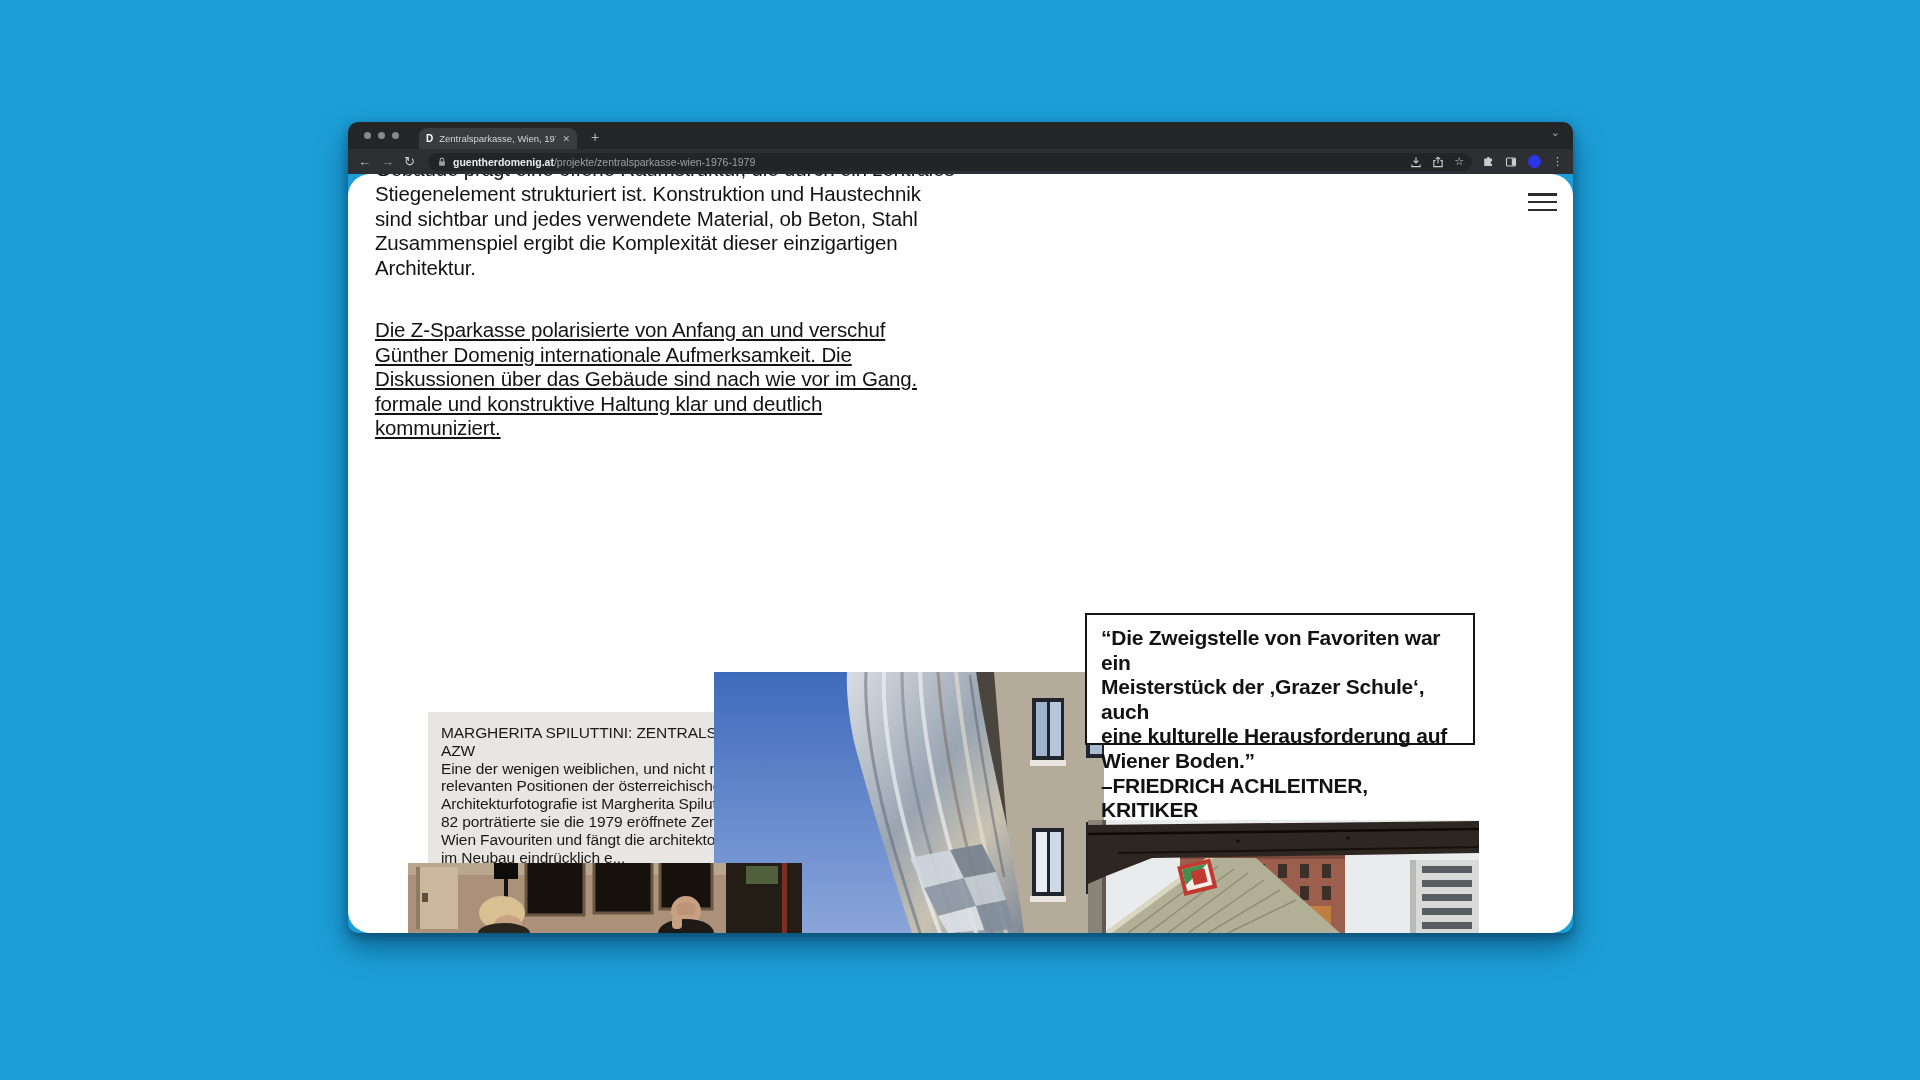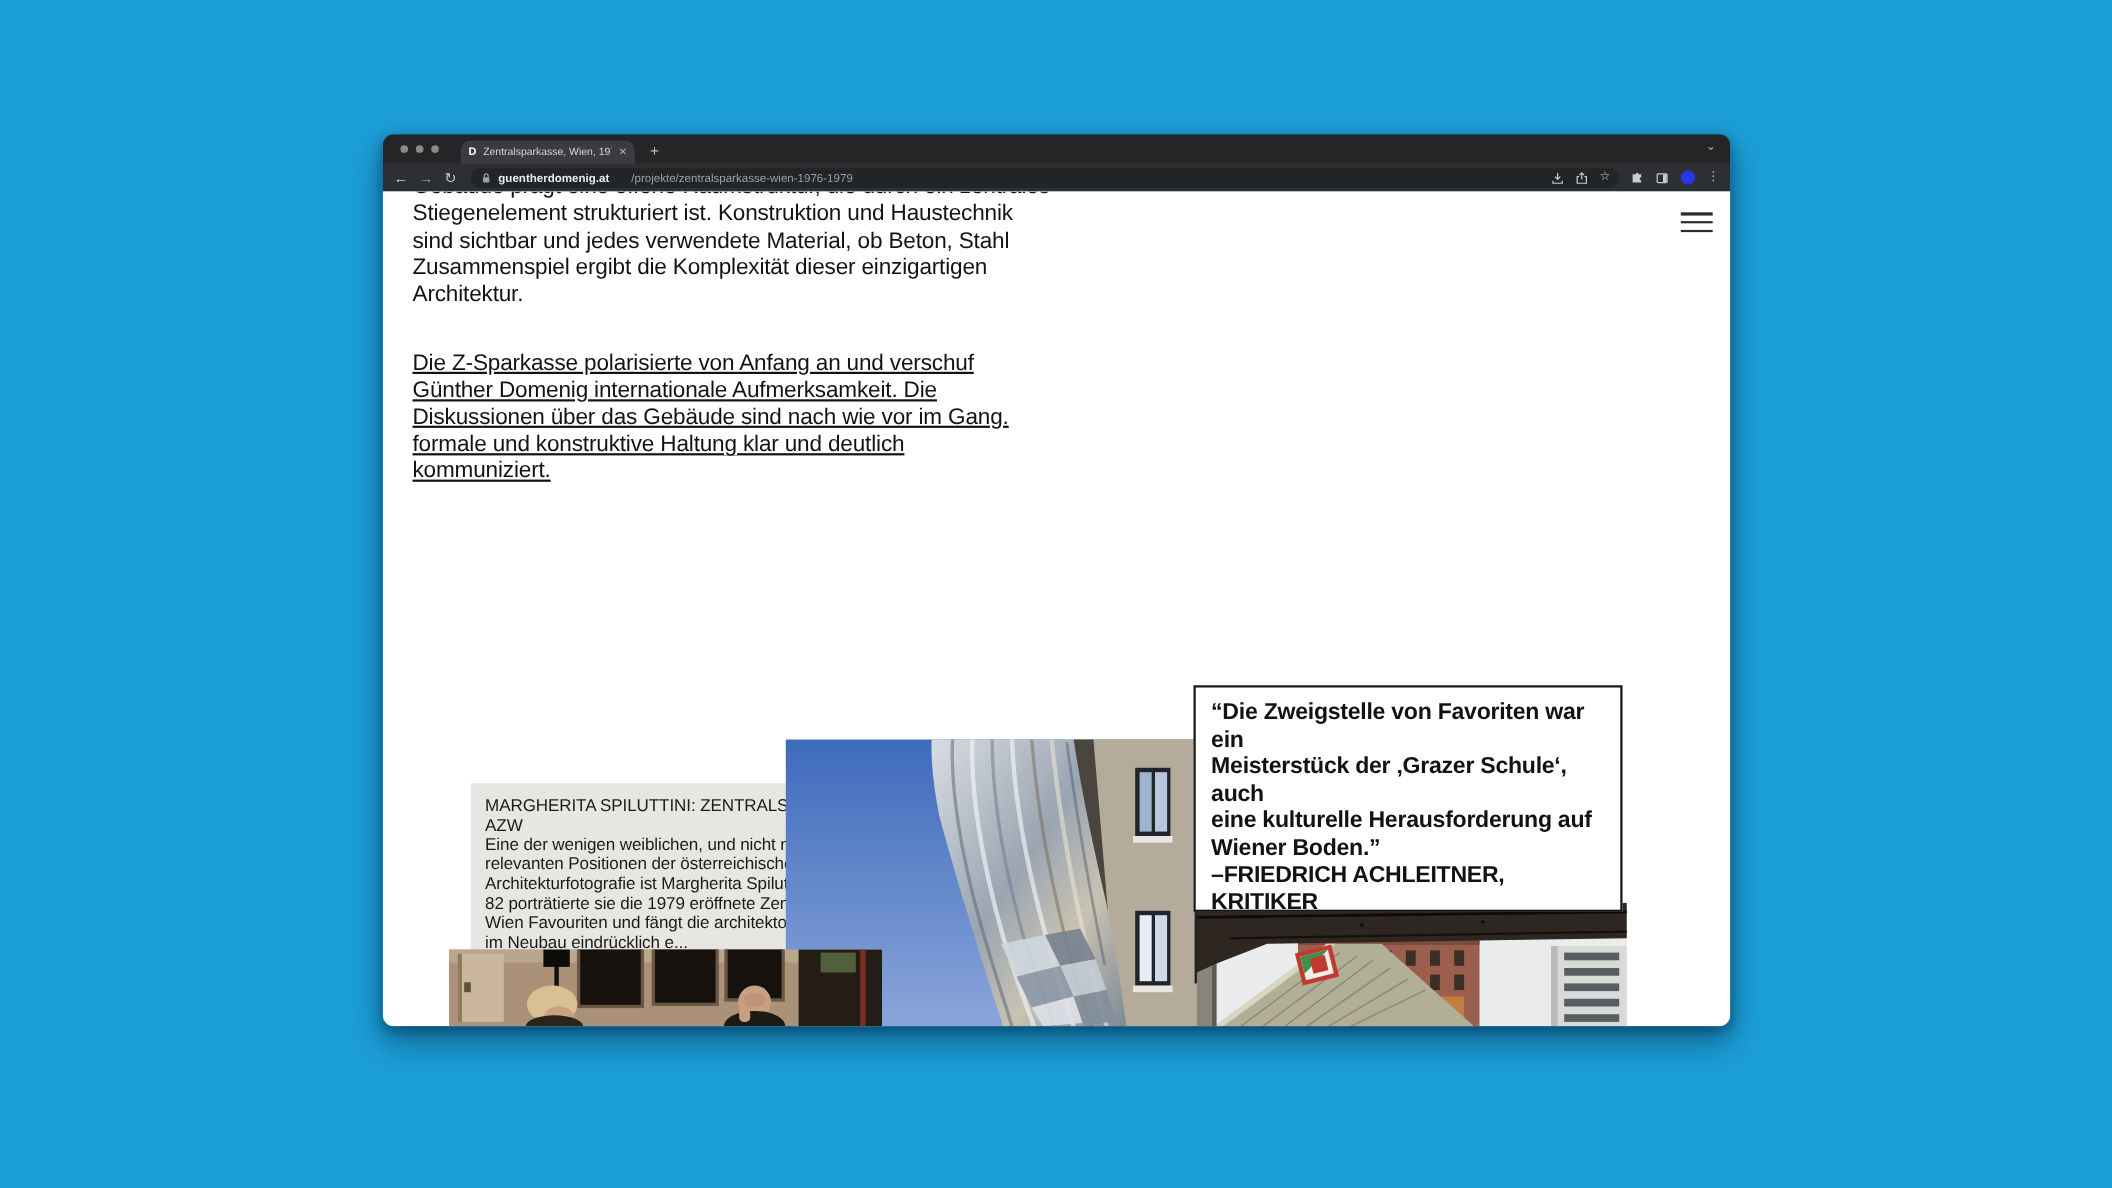--- a/index.html
+++ b/index.html
@@ -22,51 +22,51 @@
   .tabchevron { position:absolute; right:13px; top:4px; color:#a9abad; font-size:11px; }
 
   .toolbar { position:absolute; left:0; top:27px; right:0; height:25px; background:#2e2f32;
              display:flex; align-items:center; }
   .navbtn { color:#c6c8ca; font-size:13px; line-height:1; margin-left:10px; }
   .navbtn.dim { color:#8e9093; }
   .omnibox { position:absolute; left:80px; top:3.5px; width:1044px; height:18px; background:#232426;
              border-radius:9px; display:flex; align-items:center; padding:0 8px; }
   .url { font-size:10.5px; white-space:nowrap; margin-left:5px; }
   .url .domain { color:#e8eaed; font-weight:bold;text-align:right; }
-  .url .path { color:#9aa0a6;padding-left:20px; }
+  .url .path { color:#9aa0a6; }
   .omni-right { position:absolute; right:8px; display:flex; gap:10px; align-items:center; }
   .tb-right { position:absolute; right:10px; top:0; height:25px; display:flex; gap:11px; align-items:center; }
   .icon12 { width:12px; height:12px; display:block; }
   .star { color:#c9cbcd; font-size:11px; line-height:1; }
   .avatar { width:13px; height:13px; border-radius:50%; }
   .menudots { color:#c9cbcd; font-size:11px; line-height:1; letter-spacing:0; }
 
   
-  .content { position:absolute; left:0; top:52px; right:0; bottom:0; background:#fff; overflow:hidden; }
+  .content { position:absolute; left:0; top:52px; right:0; bottom:0; background:#fff; overflow:hidden;border-radius:22px; }
   .hamburger { position:absolute; left:1180px; top:19px; width:29px; height:21px; }
   .hamburger span { display:block; height:2.6px; background:#2c2c2c; margin-bottom:5.2px; }
 
   .bodytext { position:absolute; left:27px; width:610px; color:#131313;
               font-size:20.5px; line-height:24.5px; font-weight:500; letter-spacing:-0.15px; }
   .clipline { top:0; height:7px; overflow:hidden; }
   .clipline div { margin-top:-17px; }
   .para1 { top:8px; } .para2 { top:144px;text-decoration:underline; }
 
   .card { position:absolute; left:80px; top:538px; width:310px; height:160px; background:#e7e6e3;
           z-index:1; padding:12px 0 0 13px; color:#1a1a1a; font-size:15.5px; line-height:17.8px;
           font-weight:500; letter-spacing:-0.1px; overflow:hidden; }
   .card div { white-space:nowrap; }
 
   .img { position:absolute; overflow:hidden; }
   .img svg { display:block; }
   .img-mid    { left:366px; top:498px; width:390px; height:261px; z-index:2; }
   .img-people { left:60px;  top:689px; width:394px; height:70px;  z-index:3; }
   .img-canopy { left:740px; top:646px; width:391px; height:113px; z-index:3; }
 
-  .quotebox { position:absolute; left:737px; top:449px; width:390px; height:206px; z-index:4;
+  .quotebox { position:absolute; left:737px; top:439px; width:390px; height:132px; z-index:4;
               background:#fff; border:2px solid #141414; padding:11px 14px;
               color:#121212; font-size:21px; line-height:24.6px; font-weight:600; letter-spacing:-0.25px; }
 </style>
 </head>
 <body>
 
 <div class="desktop">
 
   <div class="window">
 

